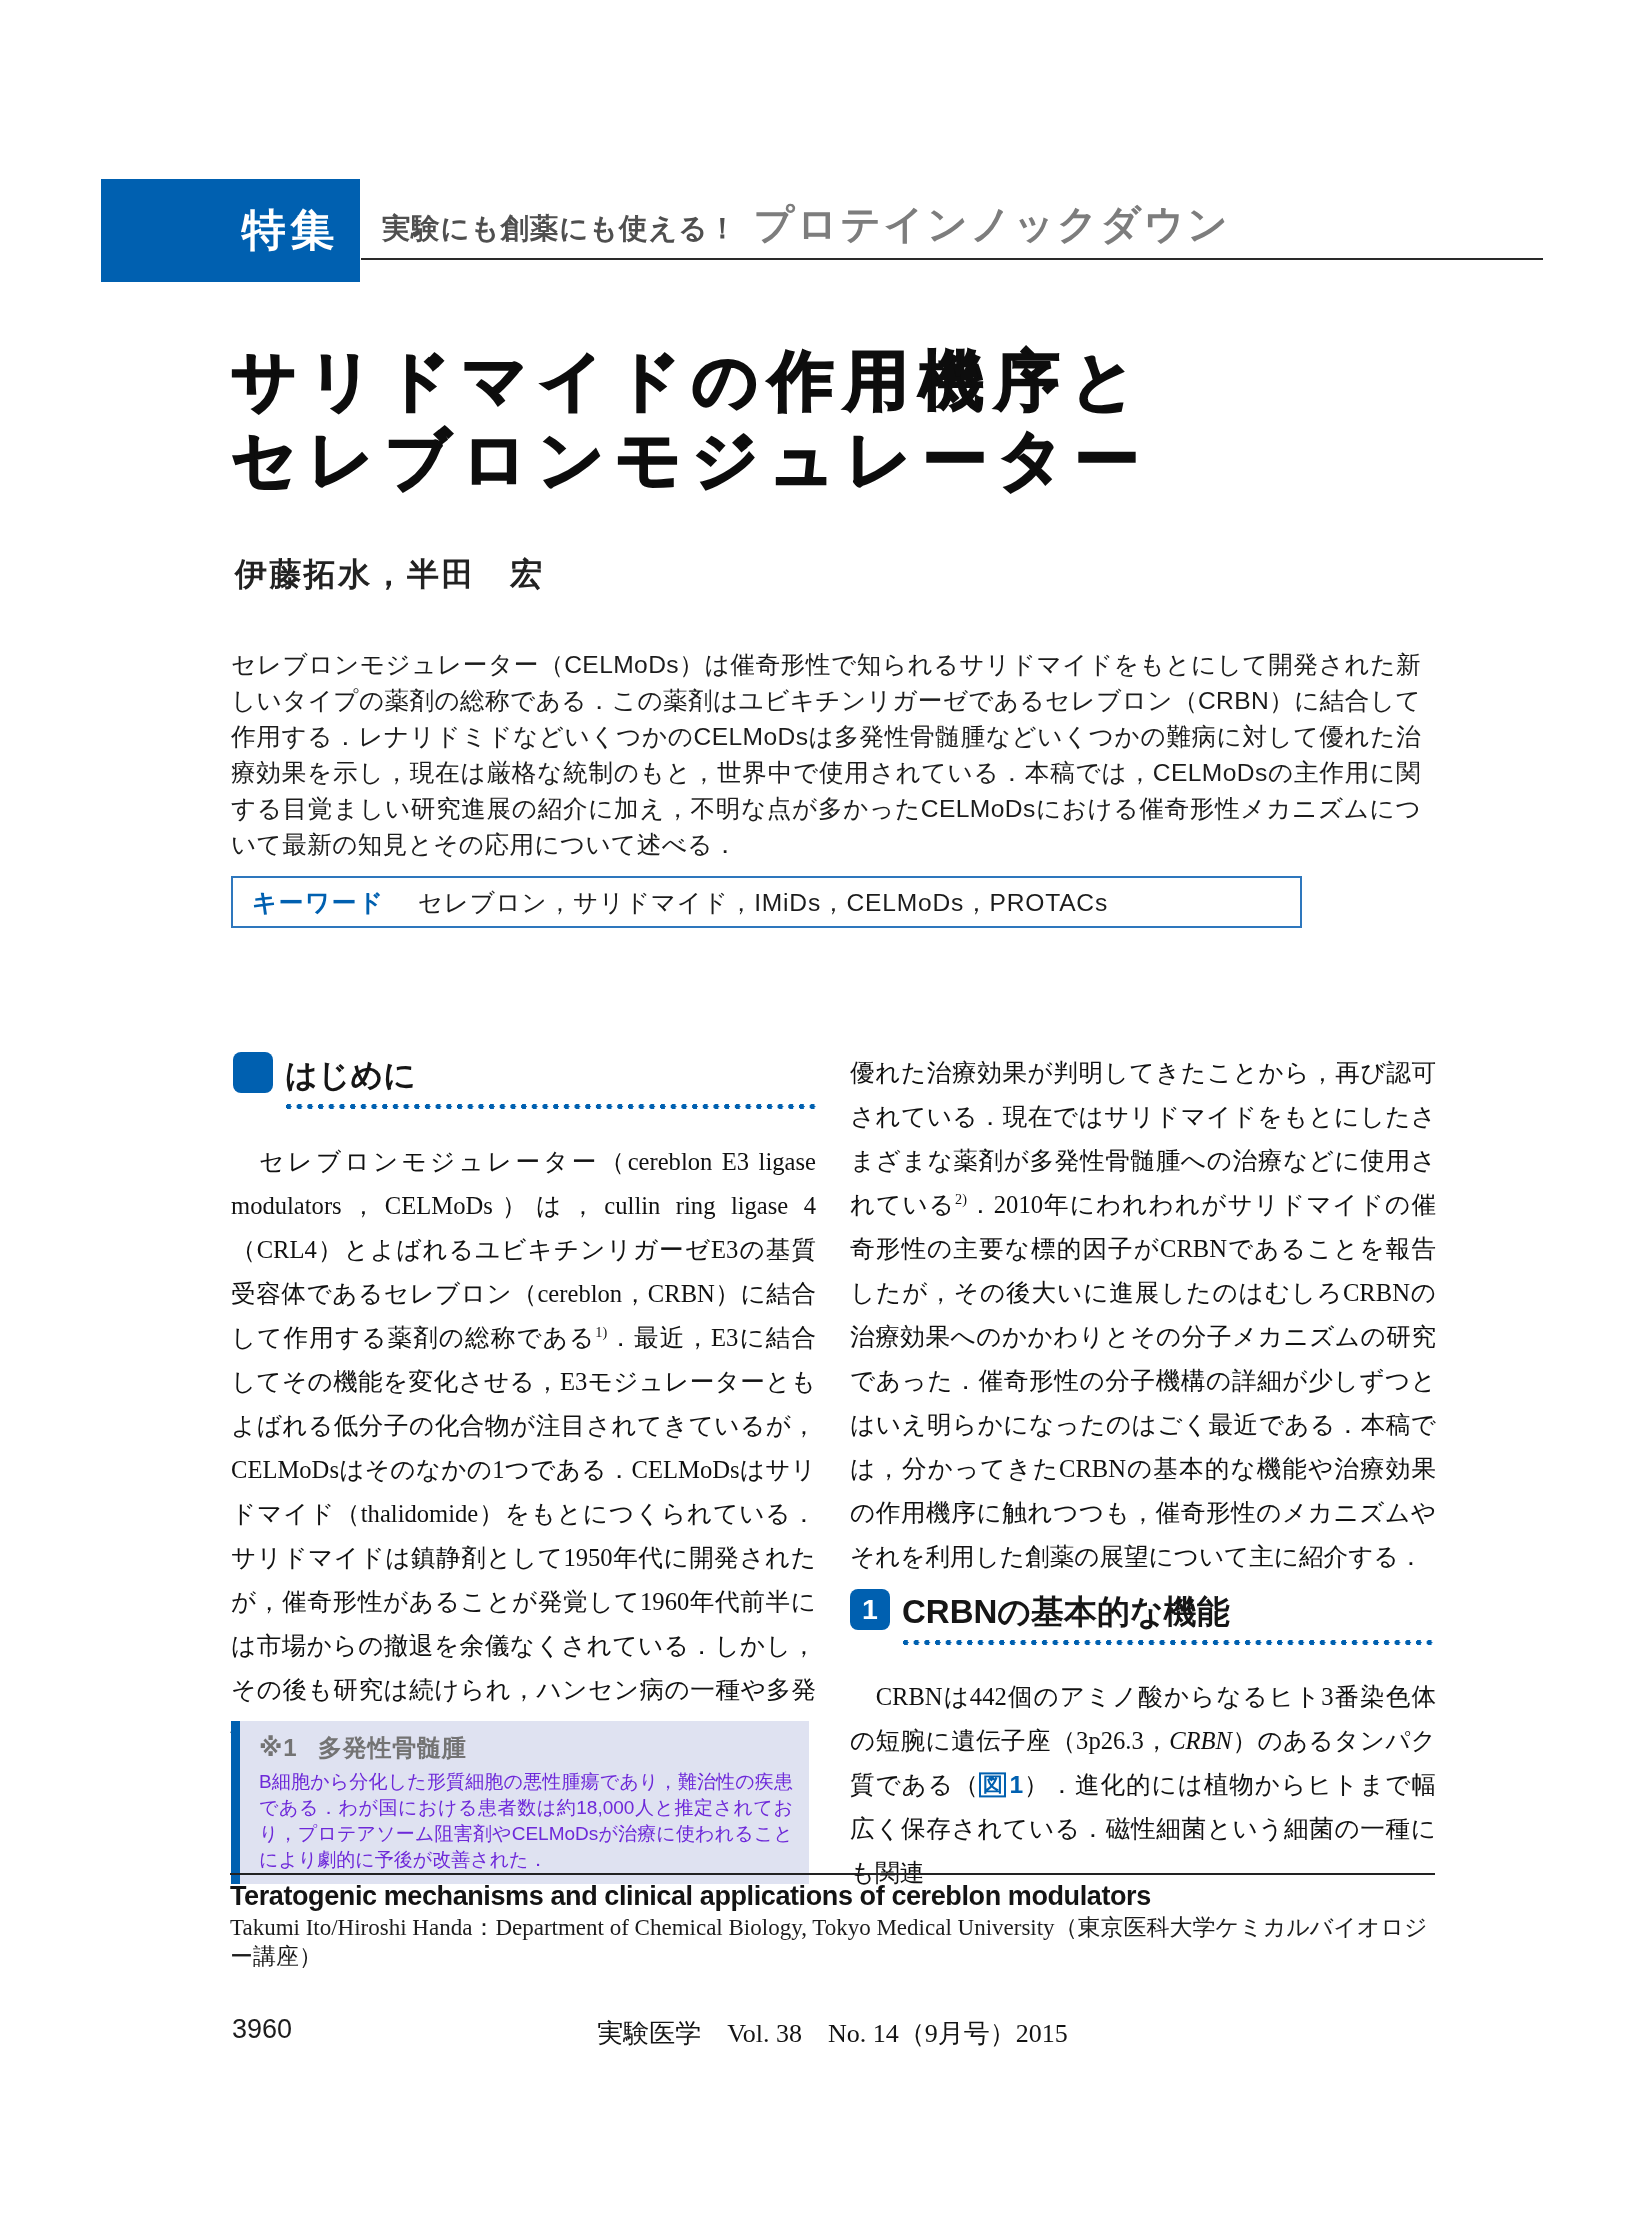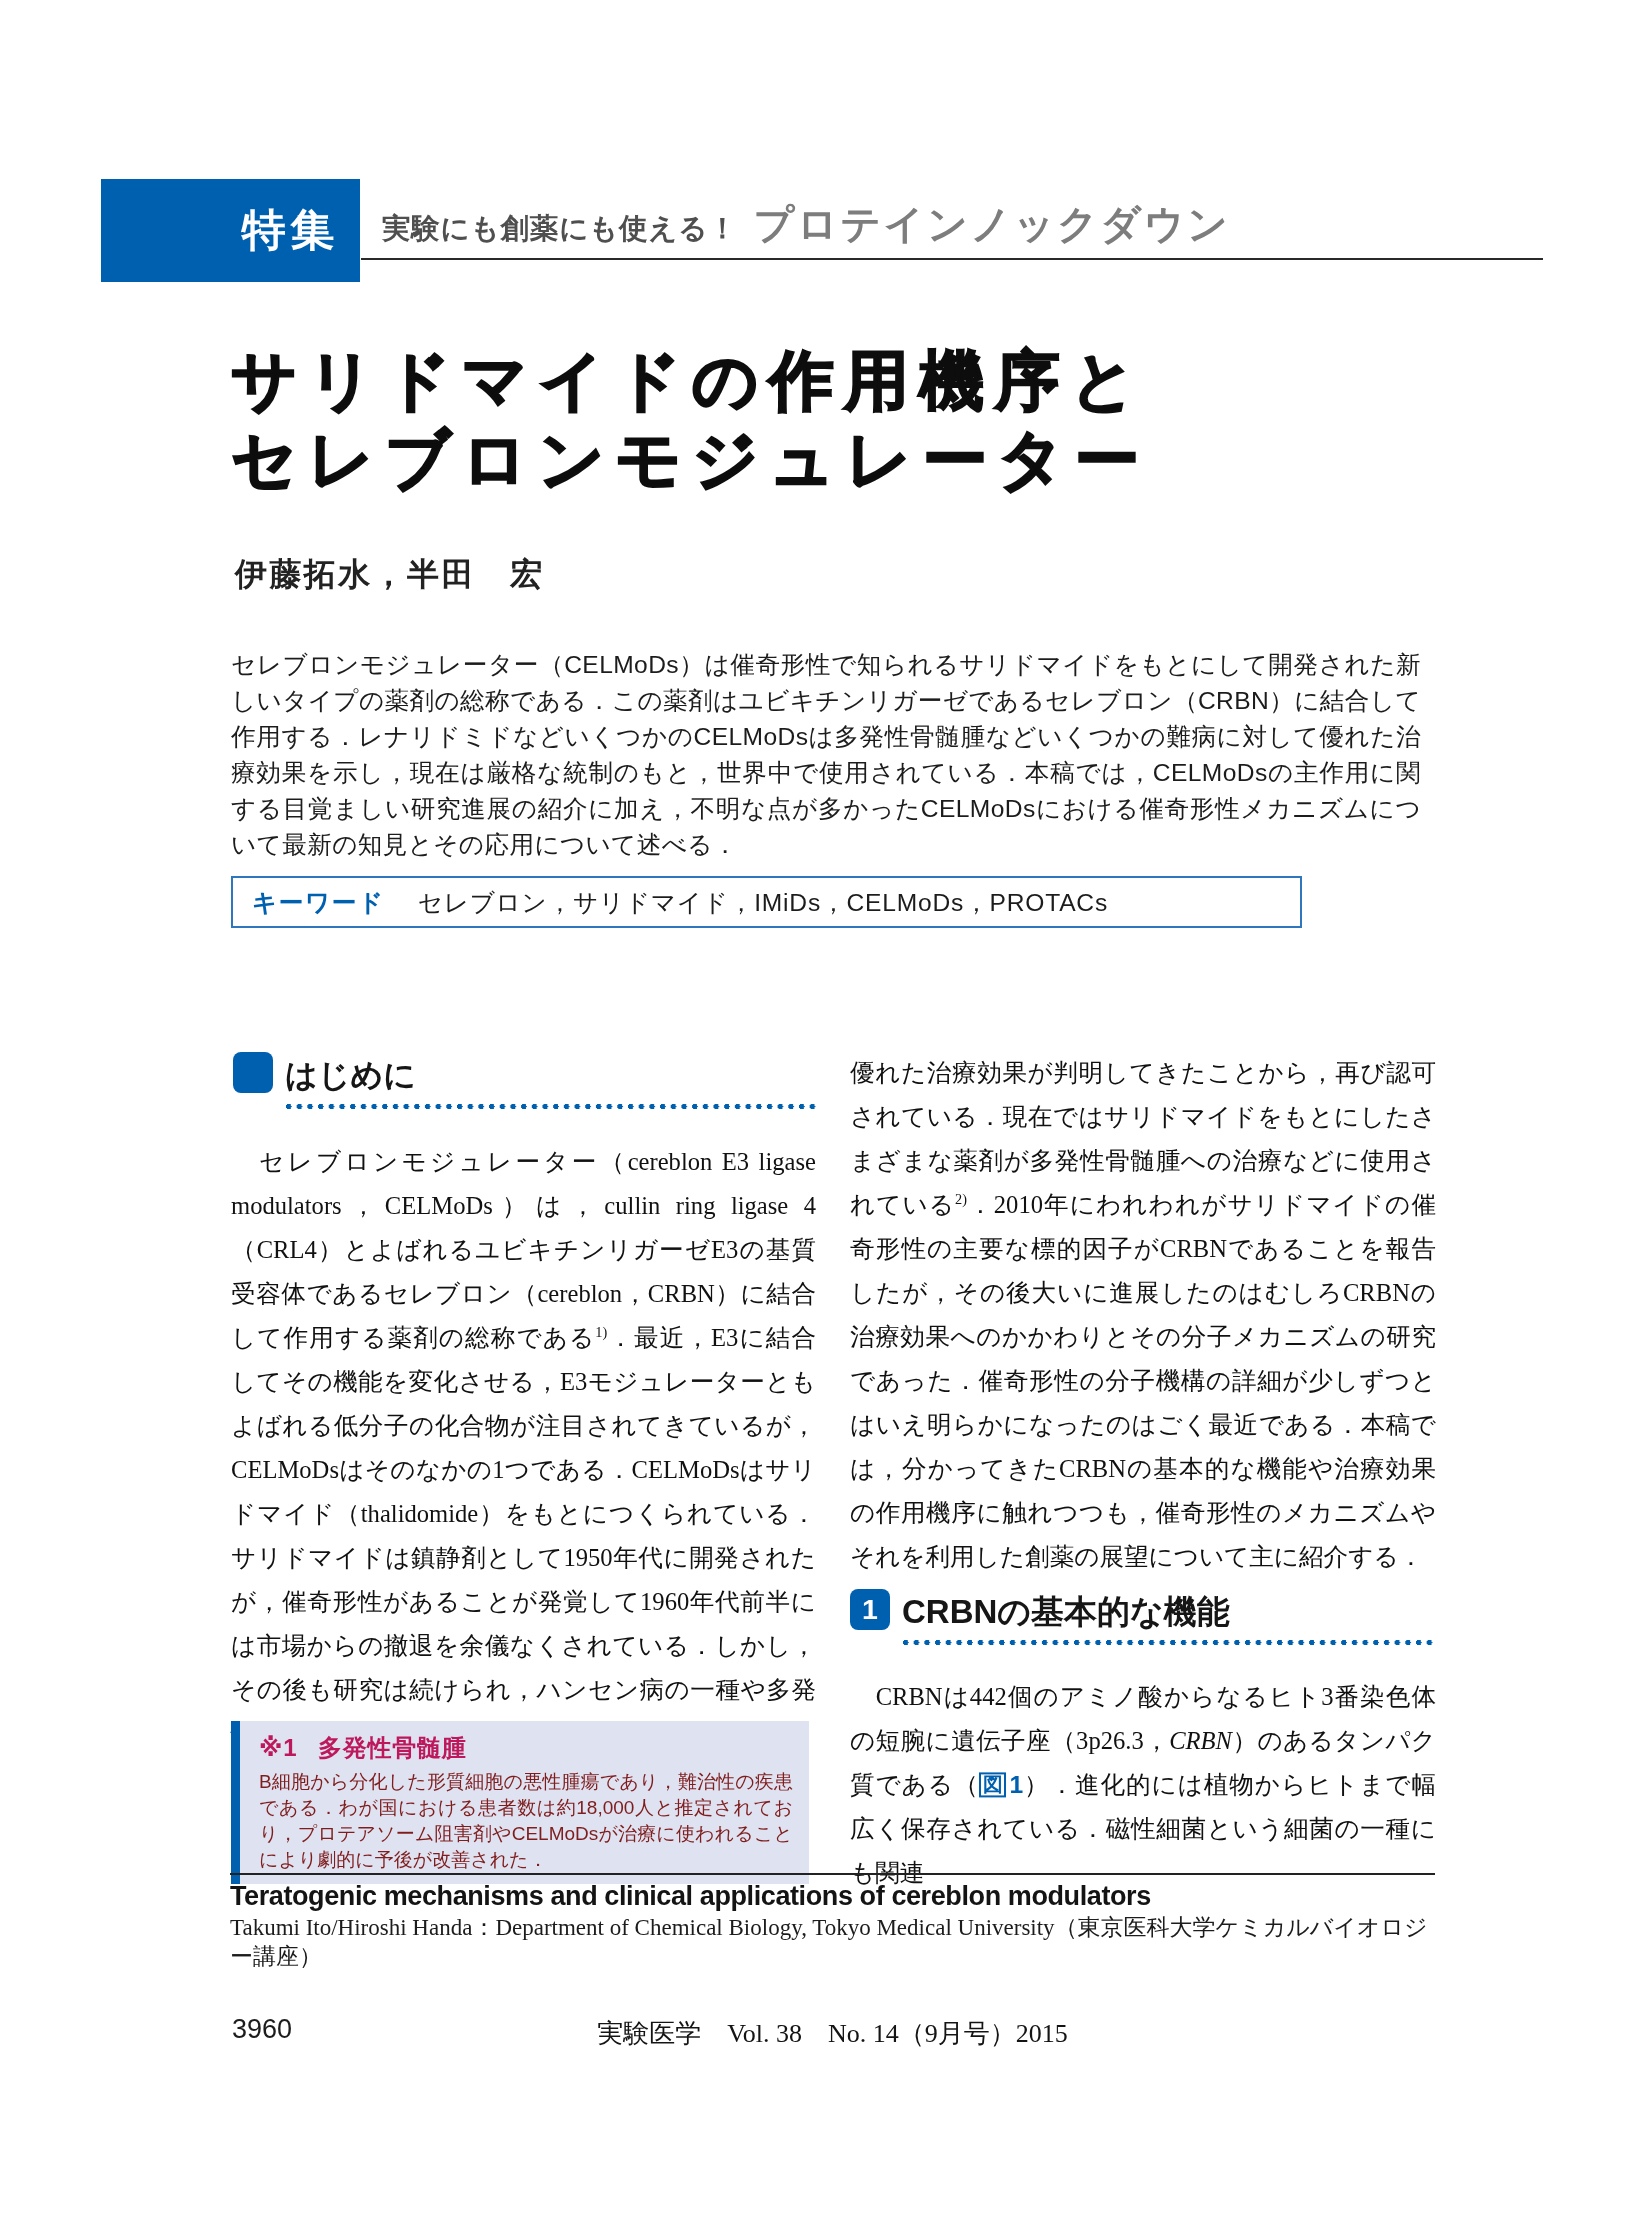--- a/index.html
+++ b/index.html
@@ -57,23 +57,23 @@
   .run-i{font-style:italic;}
   .run-figbox{display:inline-block;color:var(--brand-blue);border:2.4px solid var(--brand-blue);
     font-family:"Liberation Sans","DejaVu Sans",sans-serif;font-weight:bold;font-size:0.8em;
     line-height:1.05;padding:0 1.6px;margin-right:3.2px;transform:translateY(-1.6px);}
   .run-fignum{color:var(--brand-blue);font-weight:bold;
     font-family:"Liberation Sans","DejaVu Sans",sans-serif;}
 
   
   .note-box{position:absolute;left:231px;top:1721px;width:578px;background:var(--note-bg);
     border-left:9.5px solid var(--brand-blue);padding:11px 16px 11px 19px;}
-  .note-title{font-size:24px;font-weight:bold;color:#be185d;letter-spacing:0.8px;margin-bottom:4.8px;}
+  .note-title{font-size:24px;font-weight:bold;color:#737373;letter-spacing:0.8px;margin-bottom:4.8px;}
   .note-title .gap{display:inline-block;width:20.6px;}
-  .note-body{font-size:19px;line-height:26px;color:#7f1d1d;text-align:justify;}
+  .note-body{font-size:19px;line-height:26px;color:#6d28d9;text-align:justify;}
 
   
   .divider-rule{position:absolute;left:230px;top:1873px;width:1205px;height:2.4px;background:#222;}
   .en-title{position:absolute;left:230px;top:1881px;font-size:27px;font-weight:bold;
     letter-spacing:-0.4px;color:#141414;white-space:nowrap;}
   .en-authors{position:absolute;left:230px;top:1913px;width:1205px;
     font-family:"Liberation Serif","DejaVu Serif",serif;font-size:23px;line-height:29px;color:#1c1c1c;}
   .footer-page{position:absolute;left:232px;top:2014px;font-size:27px;color:#1c1c1c;}
   .footer-journal{position:absolute;left:230px;top:2016px;width:1205px;text-align:center;
     font-family:"Liberation Serif","DejaVu Serif",serif;font-size:26px;color:#141414;}

